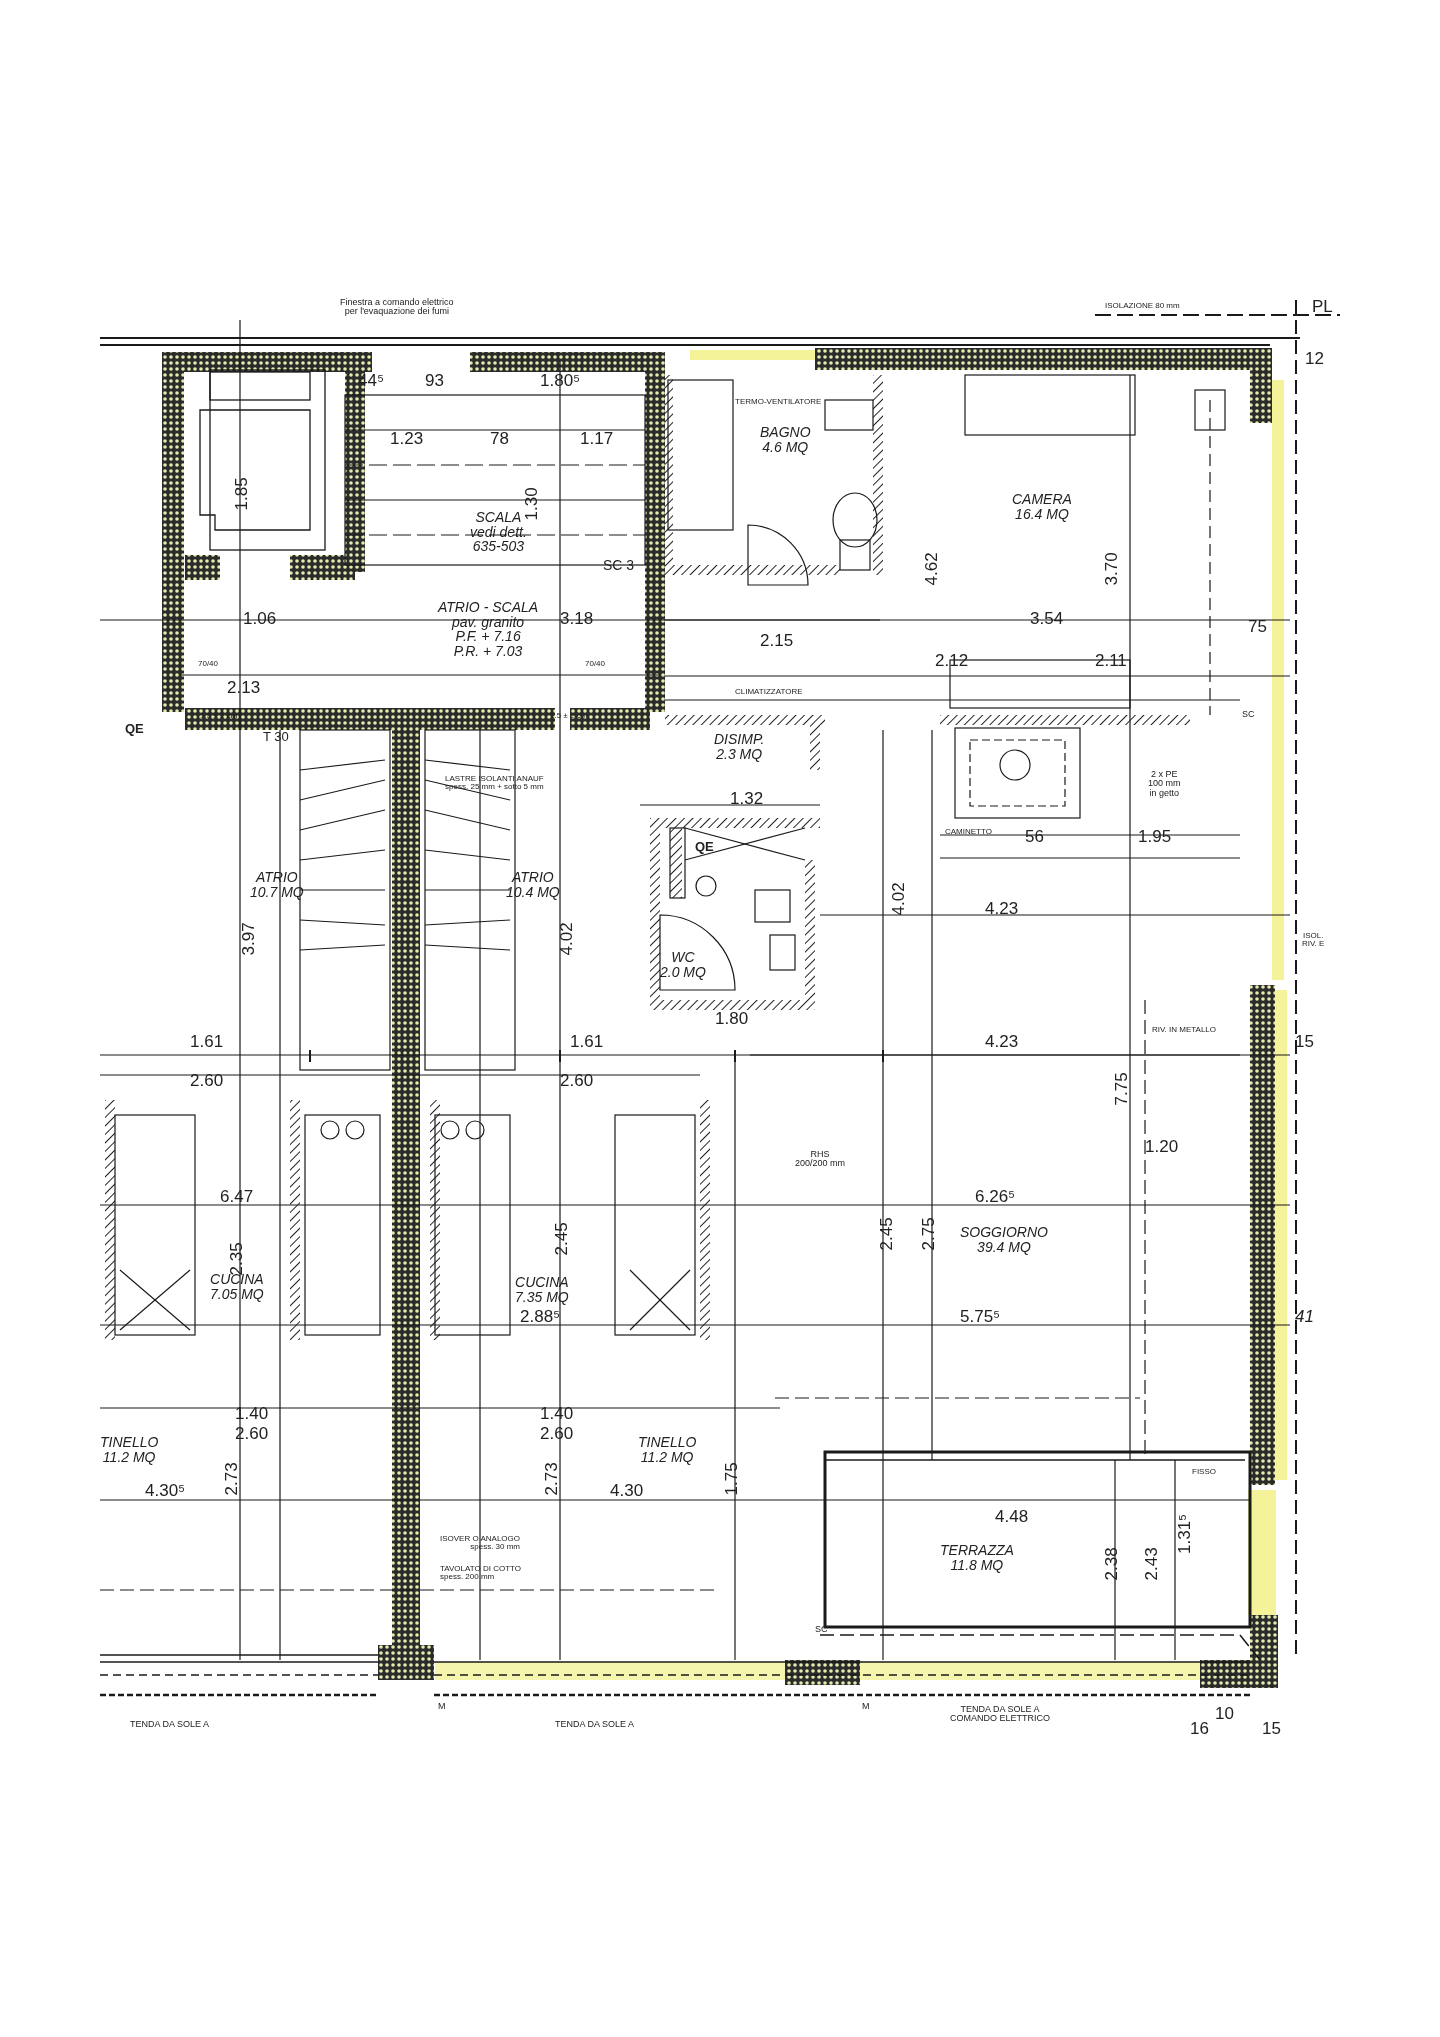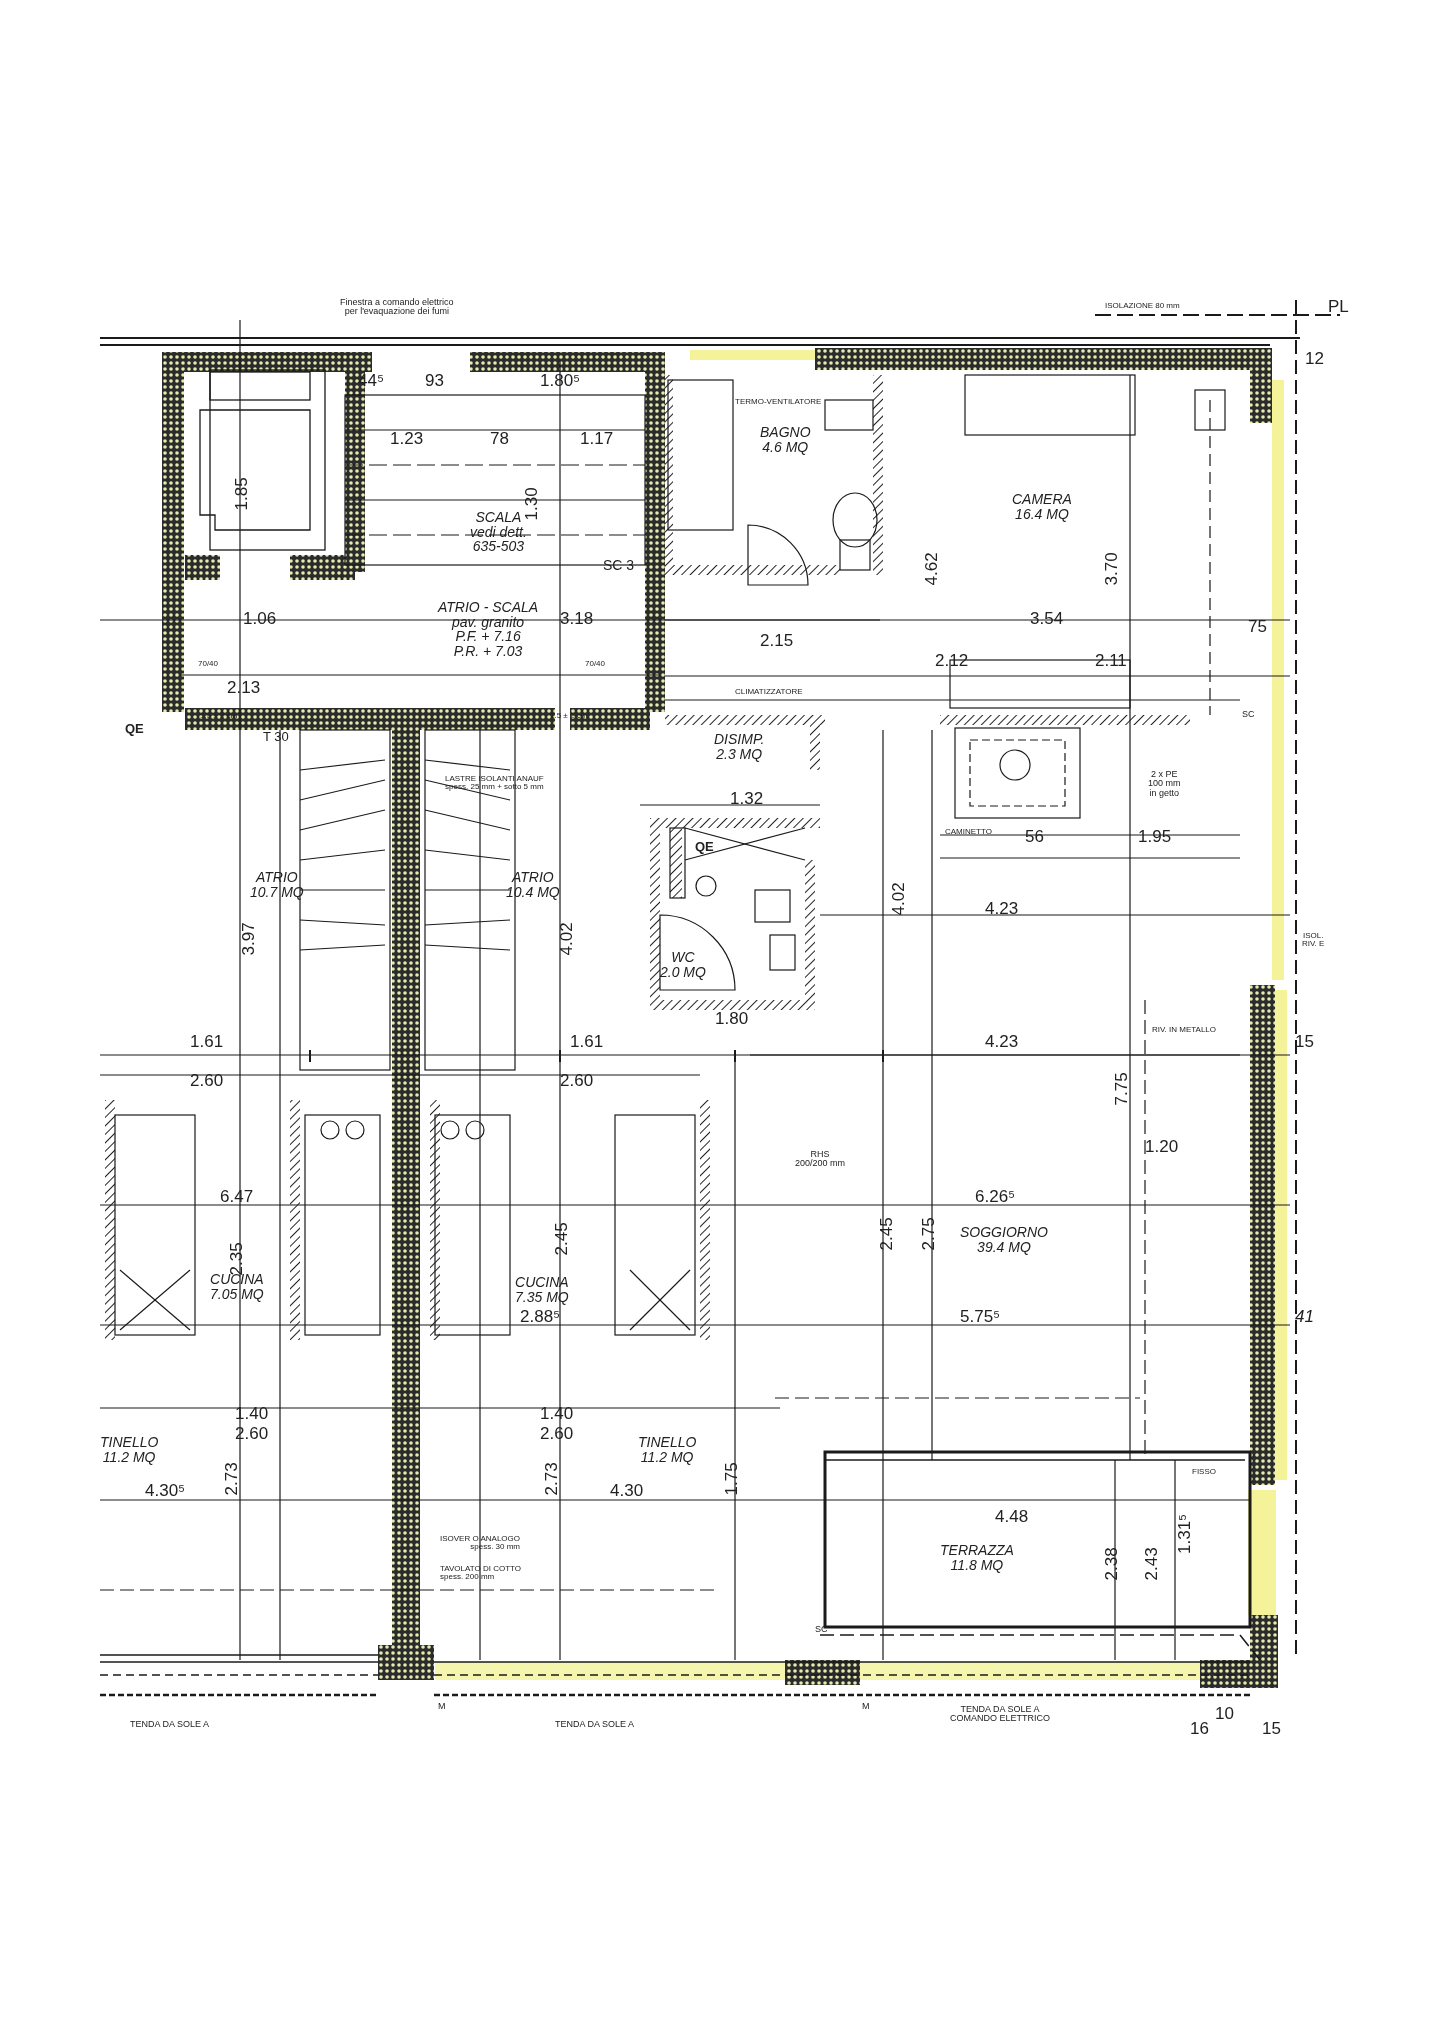--- a/index.html
+++ b/index.html
@@ -221,21 +221,21 @@
     <line x1="735" y1="1050" x2="735" y2="1062"></line>
     <line x1="883" y1="1050" x2="883" y2="1062"></line>
   </g>
 </svg>
 
 <div class="lbl note" style="left:340px;top:298px;">
   <div>Finestra a comando elettrico</div>
   <div>per l'evaquazione dei fumi</div>
 </div>
 <div class="lbl small" style="left:1105px;top:302px;">ISOLAZIONE 80 mm</div>
-<div class="lbl dim" style="left:1312px;top:298px;margin-left:16px;">PL</div>
+<div class="lbl dim" style="left:1312px;top:298px;">PL</div>
 
 <div class="lbl room" style="left:470px;top:510px;">
   <span>SCALA</span><br>
   <span>vedi dett.</span><br>
   <span>635-503</span>
 </div>
 <div class="lbl room" style="left:438px;top:600px;">
   <span>ATRIO - SCALA</span><br>
   <span>pav. granito</span><br>
   <span>P.F. + 7.16</span><br>

